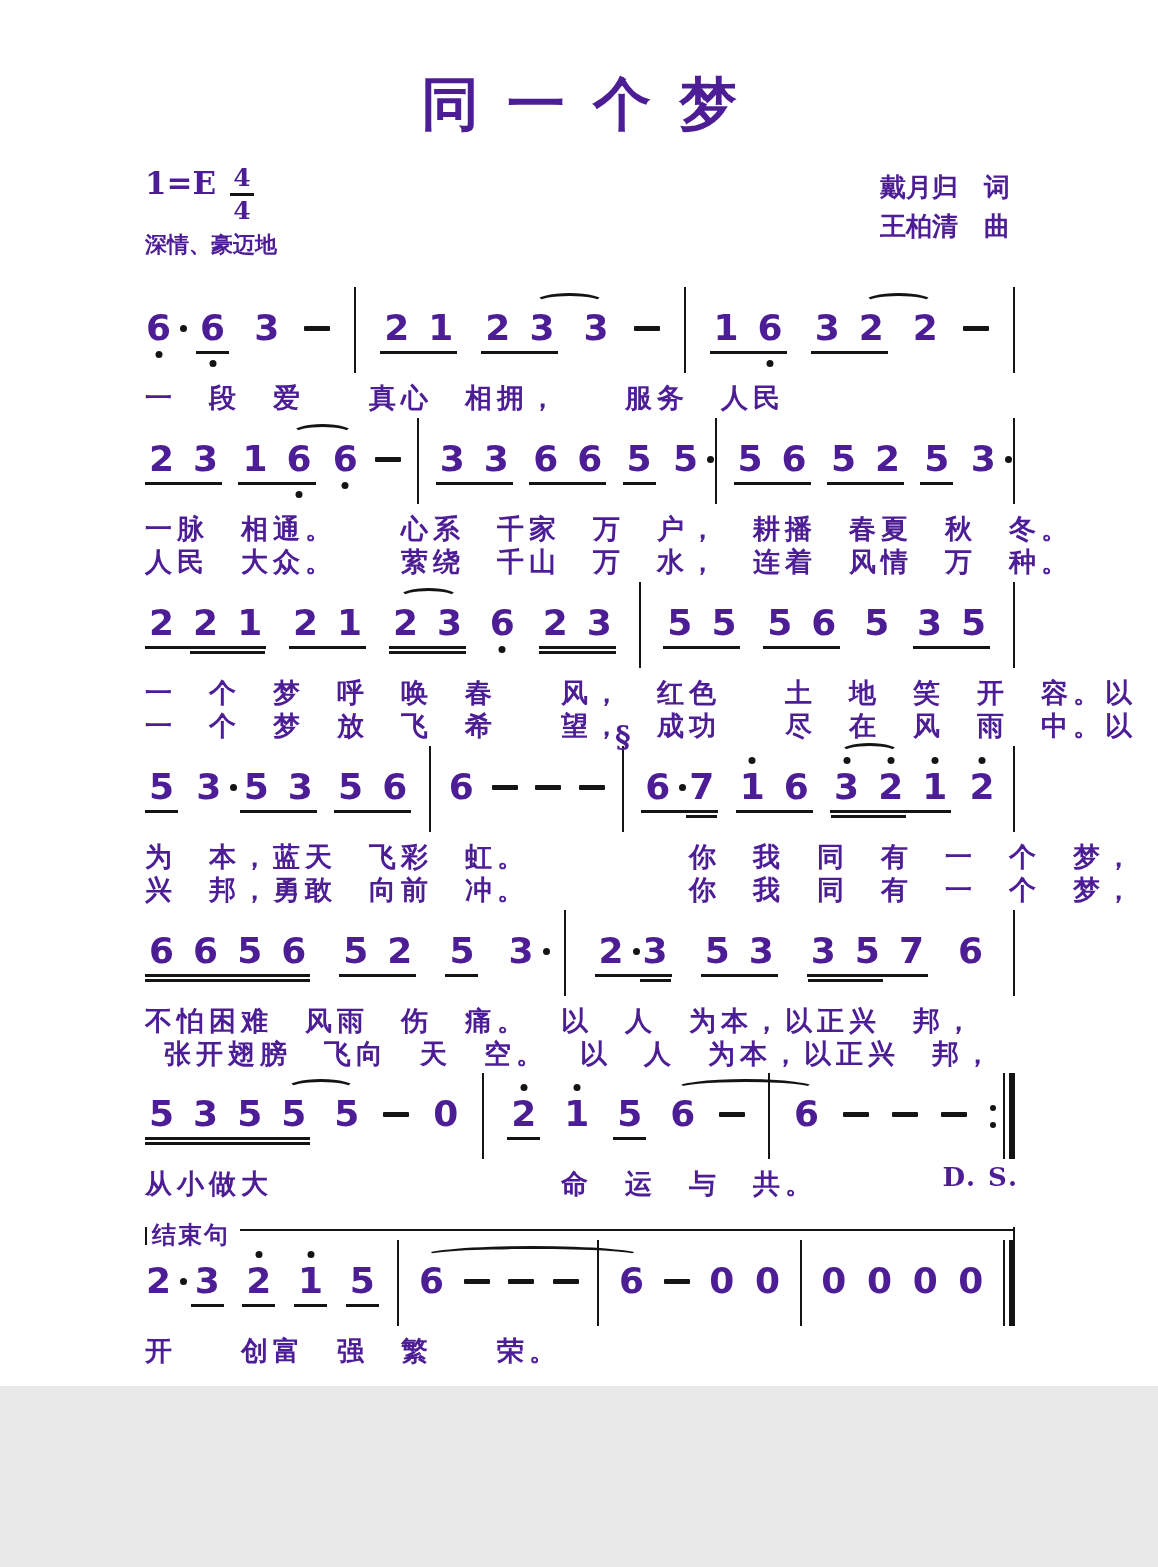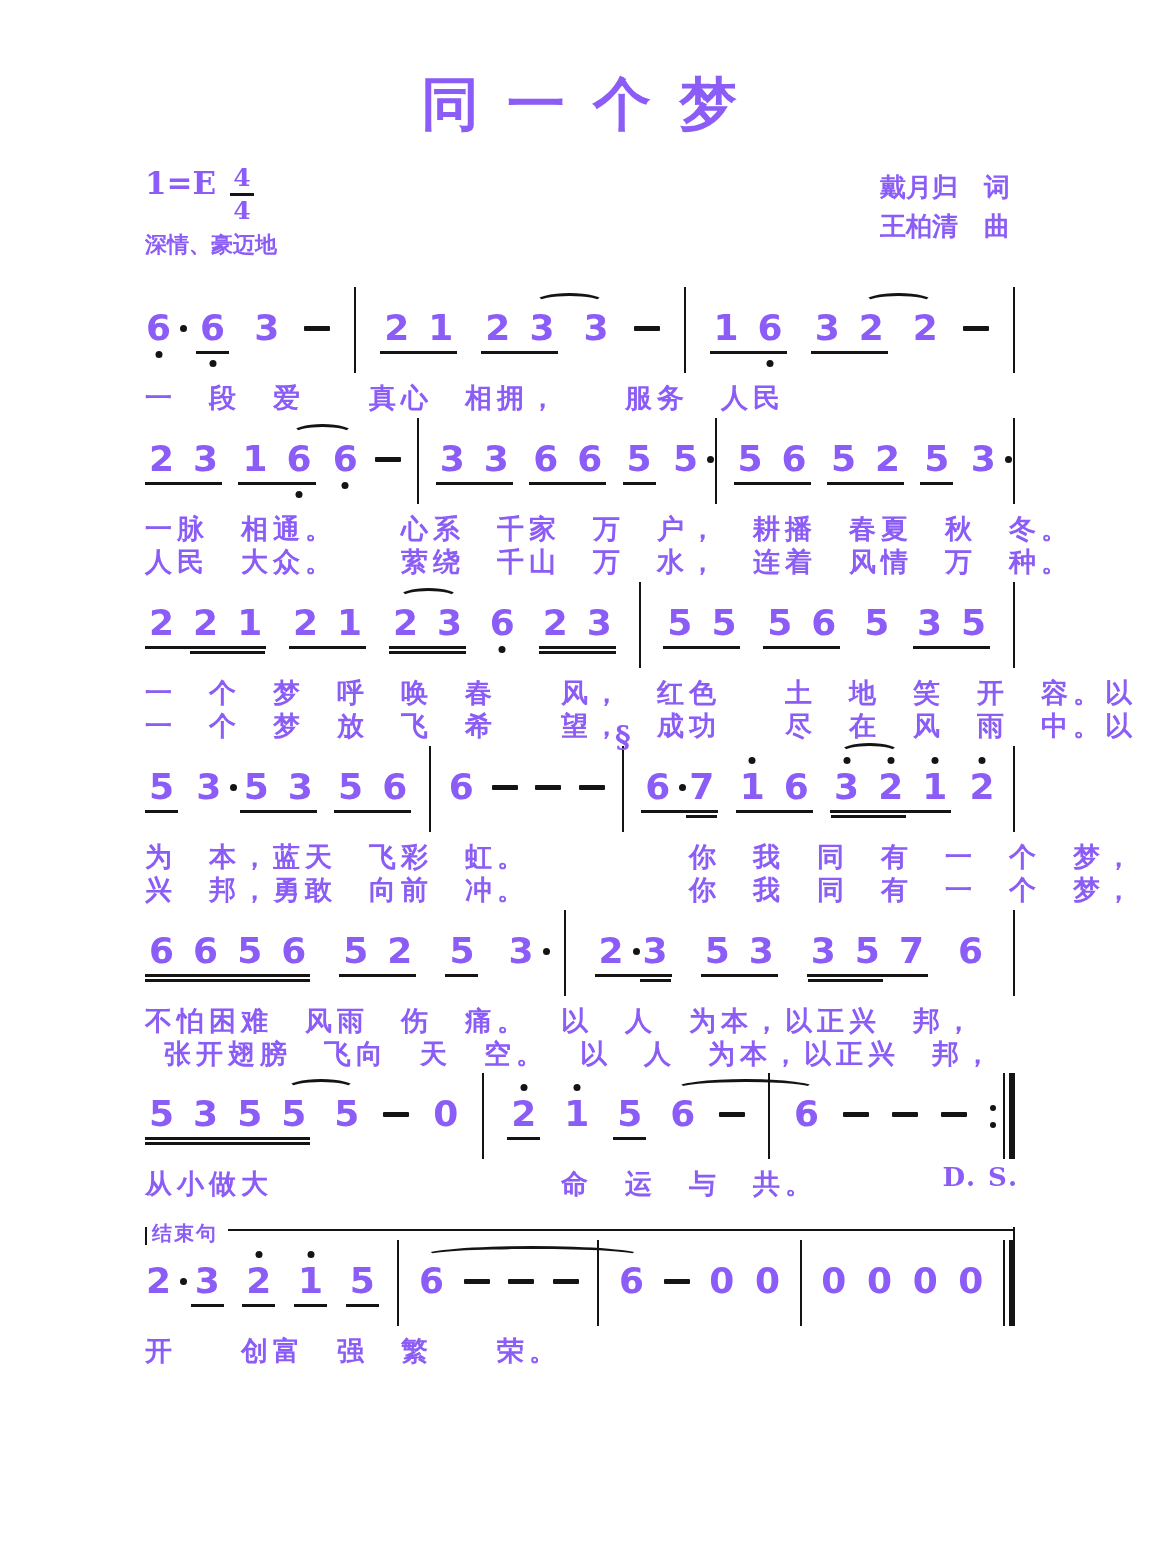--- a/index.html
+++ b/index.html
@@ -1,17 +1,17 @@
 <!DOCTYPE html>
 <html><head>
 <meta charset="utf-8">
 <style>
   html,body{margin:0;padding:0;background:#e9e9e9;}
-  .page{width:1158px;height:1567px;margin:0 auto;background:#fff;position:relative;
-        box-sizing:border-box;overflow:hidden;color:#8b5cf6;
+  .page{width:1158px;height:1386px;margin:0 auto;background:#fff;position:relative;
+        box-sizing:border-box;overflow:hidden;color:#4c1d95;
         font-family:"Liberation Sans",sans-serif;outline:1px solid #ddd;}
   .title{text-align:center;font-size:58px;font-weight:900;letter-spacing:28px;text-indent:28px;
          margin:66px 0 0;font-family:"DejaVu Serif",serif;}
   .meta{display:flex;justify-content:space-between;align-items:flex-start;margin:24px 148px 0 145px;}
   .keyline{display:flex;align-items:flex-start;font-size:31px;font-weight:800;
            font-family:"DejaVu Serif",serif;line-height:1;}
   .meter{display:inline-flex;flex-direction:column;align-items:center;margin-left:14px;
          font-size:25px;line-height:1.1;font-weight:800;margin-top:-4px;}
   .meter .num{border-bottom:3px solid #141414;padding:0 3px 1px;}
   .meter .den{padding-top:1px;}
@@ -44,21 +44,21 @@
          font-weight:bold;line-height:1;font-family:"DejaVu Serif",serif;}
   .slur{position:absolute;height:18px;border:3px solid transparent;border-top:3px solid #141414;
         border-radius:50%;box-sizing:border-box;pointer-events:none;}
   .lyr{position:relative;margin-top:12px;font-size:27px;font-weight:600;white-space:pre;
        letter-spacing:5px;line-height:1.22;font-family:"Liberation Serif",serif;}
   .lyr + .lyr{margin-top:0;text-align:center;}
   .ds{position:absolute;right:-4px;bottom:8px;font-size:26px;font-weight:600;letter-spacing:2px;
       font-family:"DejaVu Serif",serif;}
   .ending{display:flex;align-items:flex-start;height:28px;margin:4px 0 8px;}
   .etick{width:2px;height:18px;background:#141414;flex:0 0 auto;}
-  .elbl{font-size:20px;font-weight:600;margin:-4px 10px 0 5px;line-height:1;
+  .elbl{font-size:24px;font-weight:600;margin:-4px 10px 0 5px;line-height:1;
         font-family:"Liberation Serif",serif;letter-spacing:2px;}
   .erule{flex:1;height:2px;background:#141414;margin-top:2px;}
 </style>
 </head>
 <body>
 
 <div class="page">
   <h1 class="title">同一个梦</h1>
   <div class="meta">
     <div>

